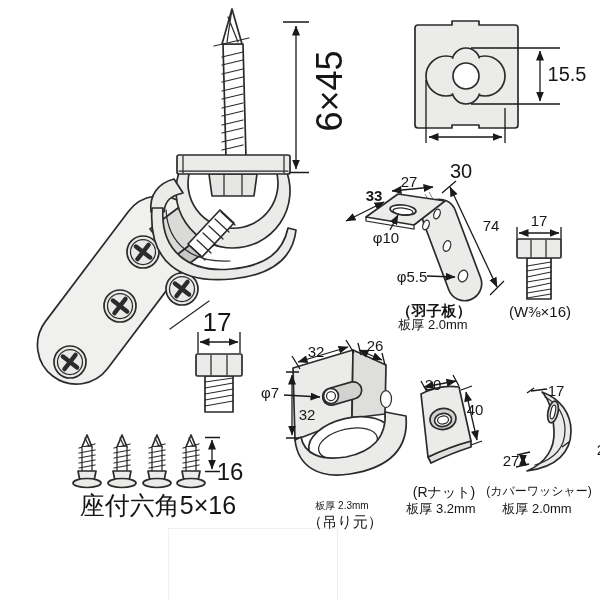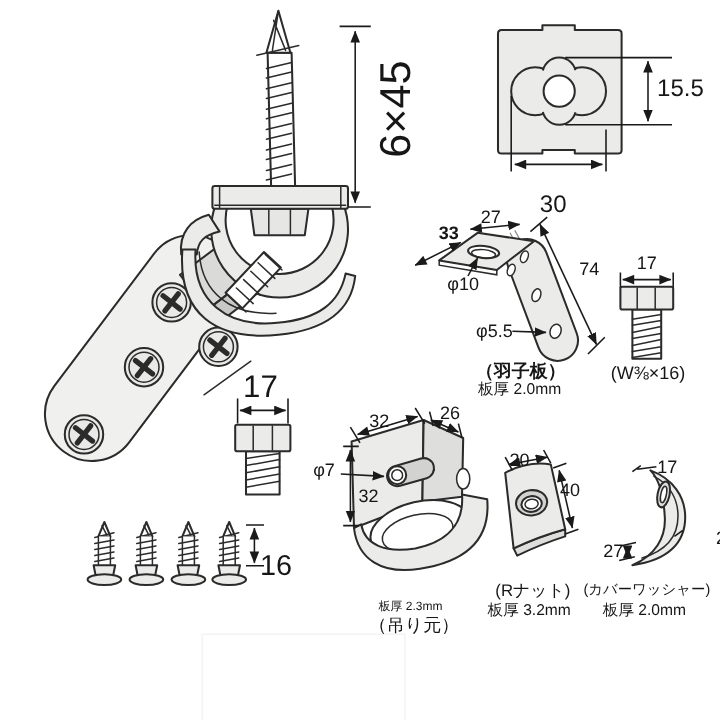--- a/index.html
+++ b/index.html
@@ -213,20 +213,21 @@
   <div class="lbl" style="left:412px;top:276px;font-size:15px;">φ5.5</div>
   <div class="lbl" style="left:434px;top:310px;font-size:15px;font-weight:bold;">（羽子板）</div>
   <div class="lbl" style="left:433px;top:324px;font-size:13px;">板厚 2.0mm</div>
 
   <div class="lbl" style="left:539px;top:220px;font-size:15px;">17</div>
   <div class="lbl" style="left:540px;top:311px;font-size:15px;">(W⅜×16)</div>
 
   <div class="lbl" style="left:217px;top:322px;font-size:26px;">17</div>
 
   <div class="lbl" style="left:230px;top:472px;font-size:24px;">16</div>
+  <div class="lbl" style="left:158px;top:505px;font-size:25px;">座付六角5×16</div>
 
   <div class="lbl" style="left:316px;top:351px;font-size:15px;">32</div>
   <div class="lbl" style="left:375px;top:345px;font-size:15px;">26</div>
   <div class="lbl" style="left:270px;top:392px;font-size:15px;">φ7</div>
   <div class="lbl" style="left:307px;top:414px;font-size:15px;">32</div>
   <div class="lbl" style="left:345px;top:489px;font-size:15px;margin-top:32px;">（吊り元）</div>
   <div class="lbl" style="left:342px;top:506px;font-size:10px;">板厚 2.3mm</div>
 
   <div class="lbl" style="left:433px;top:384px;font-size:15px;">20</div>
   <div class="lbl" style="left:475px;top:409px;font-size:15px;">40</div>

